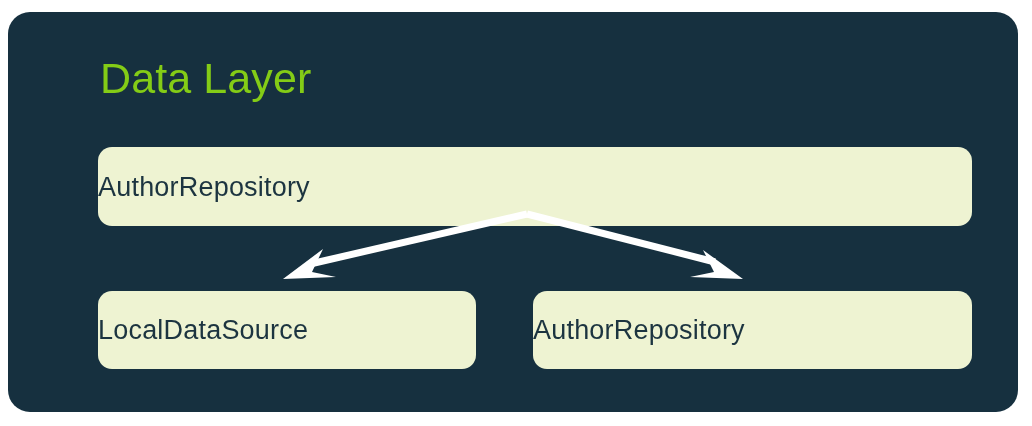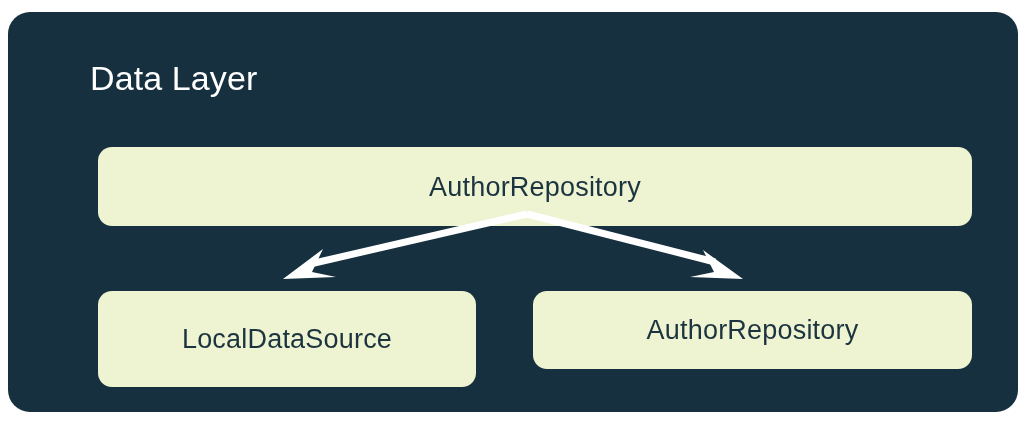--- a/index.html
+++ b/index.html
@@ -29,38 +29,38 @@
     width: 1010px;
     height: 400px;
     background: #16303f;
     border-radius: 22px;
     box-sizing: border-box;
   }
 
   
   #layer-title {
     position: absolute;
-    left: 82px;
+    left: 92px;
     top: 38px;
-    font-size: 34px;
+    font-size: 43px;
     line-height: 57px;
     font-weight: 400;
-    color: #ffffff;
+    color: #84cc16;
     letter-spacing: 0.1px;
     white-space: nowrap;
   }
 
   
   .node-box {
     position: absolute;
     background: #eef3d2;
     border-radius: 14px;
     display: flex;
     align-items: center;
-    justify-content: center;
+    justify-content: flex-start;
     box-sizing: border-box;
   }
   .node-label {
     font-size: 27px;
     line-height: 32px;
     font-weight: 400;
     color: #1c3440;
     letter-spacing: 0.2px;
     white-space: nowrap;
   }
@@ -68,21 +68,21 @@
   #node-repository {
     left: 90px;
     top: 135px;
     width: 874px;
     height: 79px;
   }
   #node-local {
     left: 90px;
     top: 279px;
     width: 378px;
-    height: 96px;
+    height: 78px;
   }
   #node-network {
     left: 525px;
     top: 279px;
     width: 439px;
     height: 78px;
   }
 
   
   #arrow-layer {

